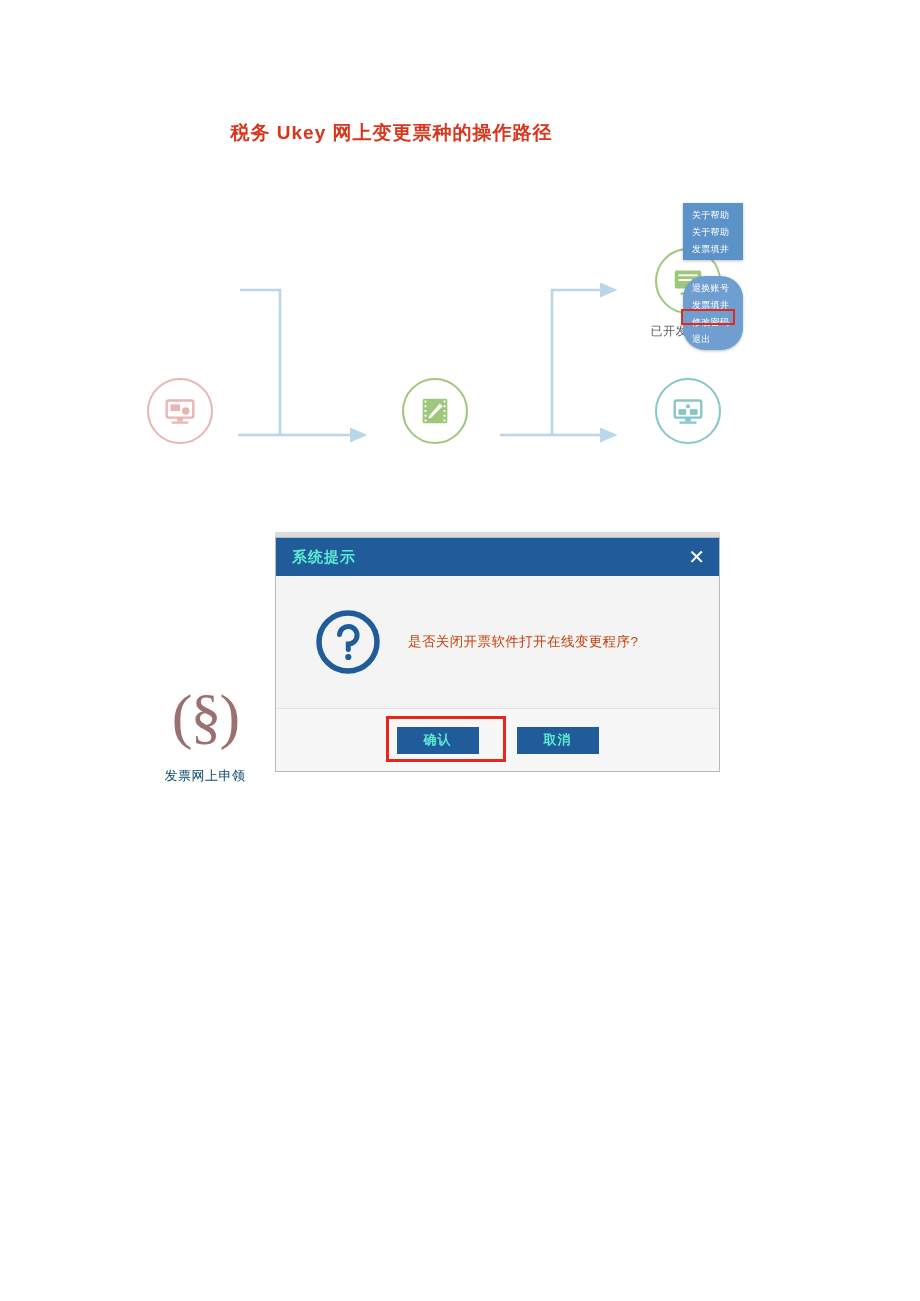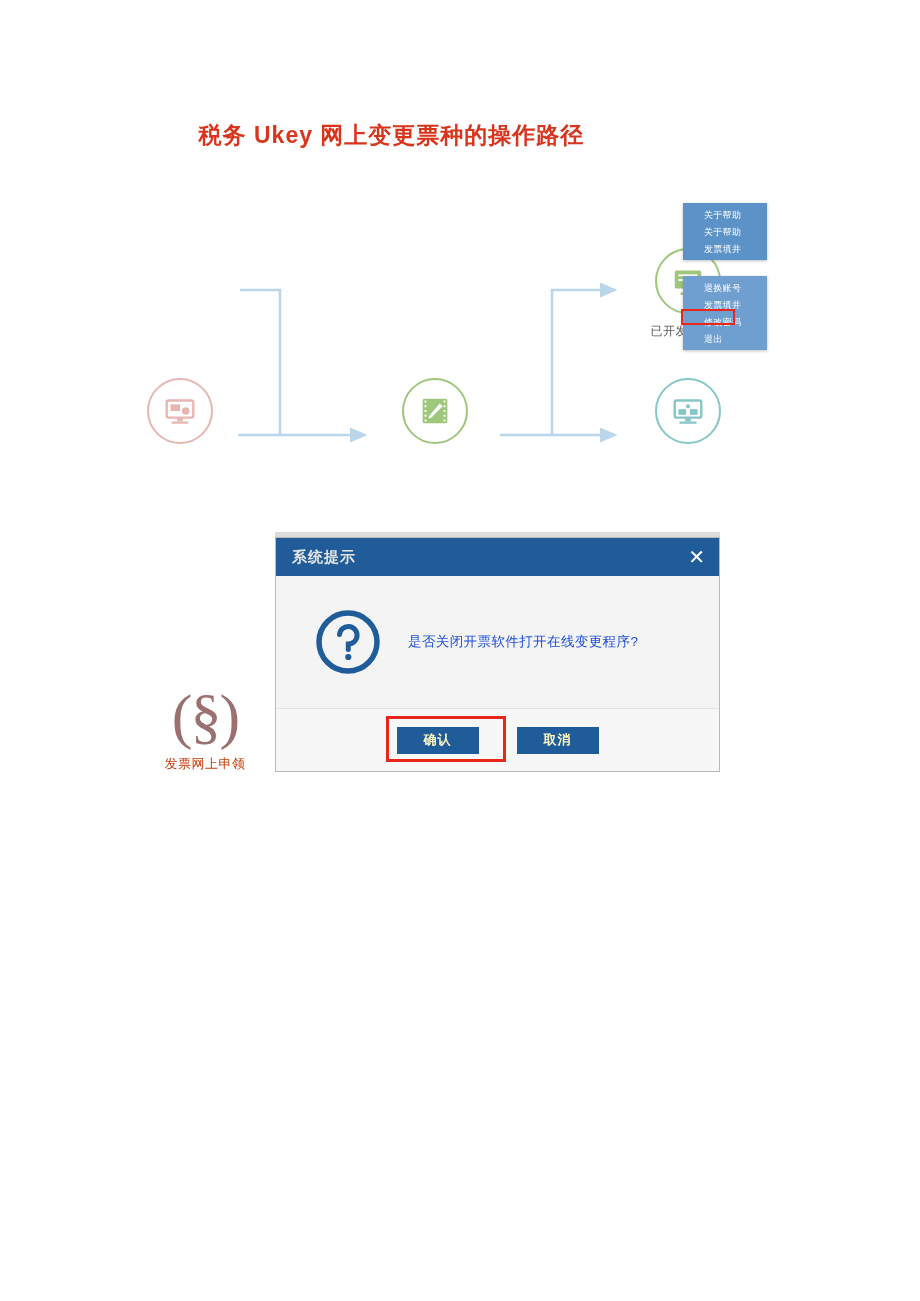--- a/index.html
+++ b/index.html
@@ -16,21 +16,21 @@
   }
 
   
   #doc-title {
     position: absolute;
     left: 0;
     top: 120px;
     width: 783px;
     text-align: center;
     color: #d9341c;
-    font-size: 23px;
+    font-size: 19px;
     font-weight: 700;
     letter-spacing: 1px;
   }
 
   
   #flow-diagram {
     position: absolute;
     left: 120px;
     top: 190px;
     width: 680px;
@@ -80,21 +80,21 @@
   #node-r2c     { left: 508px; top: 188px; }
 
   
   #context-menu {
     position: absolute;
     left: 683px;
     top: 203px;
     width: 52px;
     background: #5b92c8;
     box-shadow: 0 1px 3px rgba(0,0,0,0.25);
-    padding: 3px 16px;
+    padding: 3px 4px;
     z-index: 40;
   }
   #context-menu.lower {
     top: 276px;
     background: #6f9fd0;
   }
   .menu-item {
     font-size: 9px;
     color: #ffffff;
     padding: 2.5px 4px 2.5px 5px;
@@ -168,21 +168,21 @@
   #dialog-titlebar {
     height: 38px;
     background: #1f5c99;
     display: flex;
     align-items: center;
     justify-content: space-between;
     padding: 0 14px 0 16px;
     flex: 0 0 auto;
   }
   #dialog-title {
-    color: #e5e5e5;
+    color: #5eead4;
     font-size: 15px;
     font-weight: 700;
     letter-spacing: 1px;
   }
   #dialog-close {
     color: #ffffff;
     font-size: 20px;
     line-height: 1;
     cursor: pointer;
     font-weight: 400;
@@ -195,40 +195,40 @@
     background: #f4f4f4;
   }
   #dialog-icon {
     flex: 0 0 auto;
     width: 72px;
     height: 72px;
     margin-right: 24px;
   }
   #dialog-message {
     font-size: 13.5px;
-    color: #1d4ed8;
+    color: #c2410c;
     line-height: 1.5;
     letter-spacing: 0.4px;
   }
   #dialog-footer {
     flex: 0 0 auto;
     height: 62px;
     border-top: 1px solid #e2e2e2;
     background: #f7f7f7;
     display: flex;
     align-items: center;
     justify-content: center;
     gap: 38px;
     position: relative;
   }
   .dlg-btn {
     width: 82px;
     height: 27px;
     background: #1f5c99;
-    color: #fef9c3;
+    color: #5eead4;
     font-size: 13px;
     font-weight: 700;
     border: none;
     display: flex;
     align-items: center;
     justify-content: center;
     cursor: pointer;
     letter-spacing: 1px;
     font-family: "Liberation Sans", "DejaVu Sans", sans-serif;
   }
@@ -252,23 +252,23 @@
     text-align: center;
   }
   #invoice-symbol {
     font-size: 62px;
     color: #9a7170;
     line-height: 1;
     font-family: "Liberation Serif", "DejaVu Serif", serif;
     letter-spacing: -2px;
   }
   #invoice-label {
-    margin-top: 8px;
+    margin-top: 20px;
     font-size: 13px;
-    color: #c2410c;
+    color: #0c4a6e;
     white-space: nowrap;
     letter-spacing: 0.5px;
   }
 </style>
 </head>
 <body>
 
 <div id="doc-title">税务 Ukey 网上变更票种的操作路径</div>
 
 <div id="flow-diagram">
@@ -349,21 +349,21 @@
     <div class="flow-label"></div>
   </div>
 </div>
 
 <div id="context-menu">
   <div class="menu-item">关于帮助</div>
   <div class="menu-item">关于帮助</div>
   <div class="menu-item">发票填井</div>
 </div>
 
-<div id="context-menu" class="lower" style="position:absolute;left:683px;top:276px;width:52px;">
+<div id="context-menu" class="lower" style="position:absolute;left:683px;top:276px;width:52px;border-radius:22px;">
   <div class="menu-item">退换账号</div>
   <div class="menu-item">发票填井</div>
   <div class="menu-item highlighted">修改密码</div>
   <div class="menu-item">退出</div>
 </div>
 <div id="menu-highlight-box"></div>
 
 <div id="screenshot-region">
   <div id="underlying-window">
     <div id="underlying-top-band"></div>

